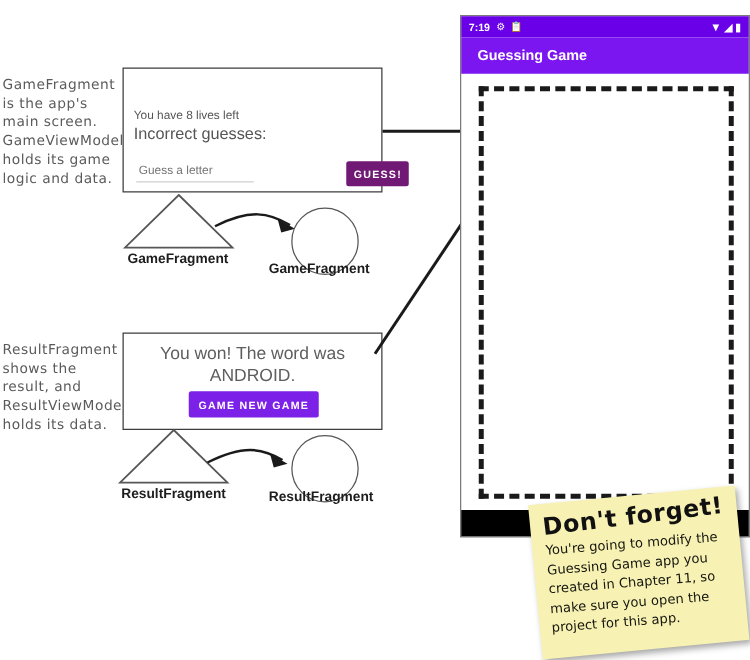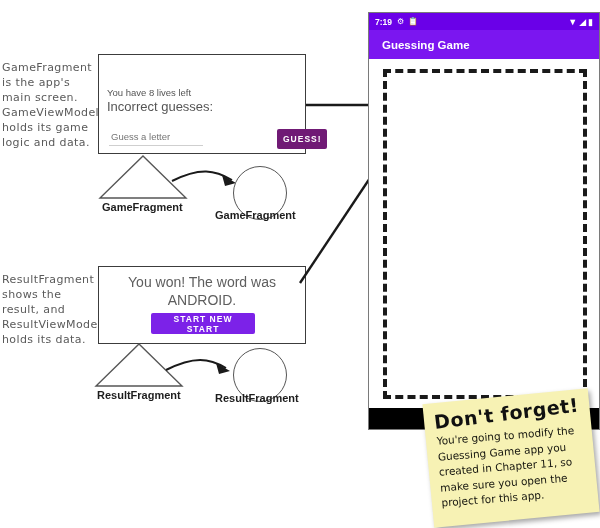--- a/index.html
+++ b/index.html
@@ -290,21 +290,21 @@
 
   <div class="card card-game">
     <div class="lives">You have 8 lives left</div>
     <div class="incorrect">Incorrect guesses:</div>
     <input class="guess-field" type="text" placeholder="Guess a letter" style="">
     <button class="btn btn-guess" style="background:#701a75">GUESS!</button>
   </div>
 
   <div class="card card-result">
     <div class="result-text">You won! The word was ANDROID.</div>
-    <button class="btn btn-start" style="background:#7c22e8">START NEW START</button>
+    <button class="btn btn-start" style="background:#7c22e8">GAME NEW GAME</button>
   </div>
 
   <svg class="overlay" viewBox="0 0 600 528">
 
     <polygon points="143,156 186,198 100,198" fill="#ffffff" stroke="#565656" stroke-width="1.4"></polygon>
 
     <path d="M172,181 C200,167 215,170 232,180" fill="none" stroke="#1a1a1a" stroke-width="2"></path>
     <polygon points="236,183 222,175 225,186" fill="#1a1a1a"></polygon>
 
     <polygon points="139,344 182,386 96,386" fill="#ffffff" stroke="#565656" stroke-width="1.4"></polygon>

